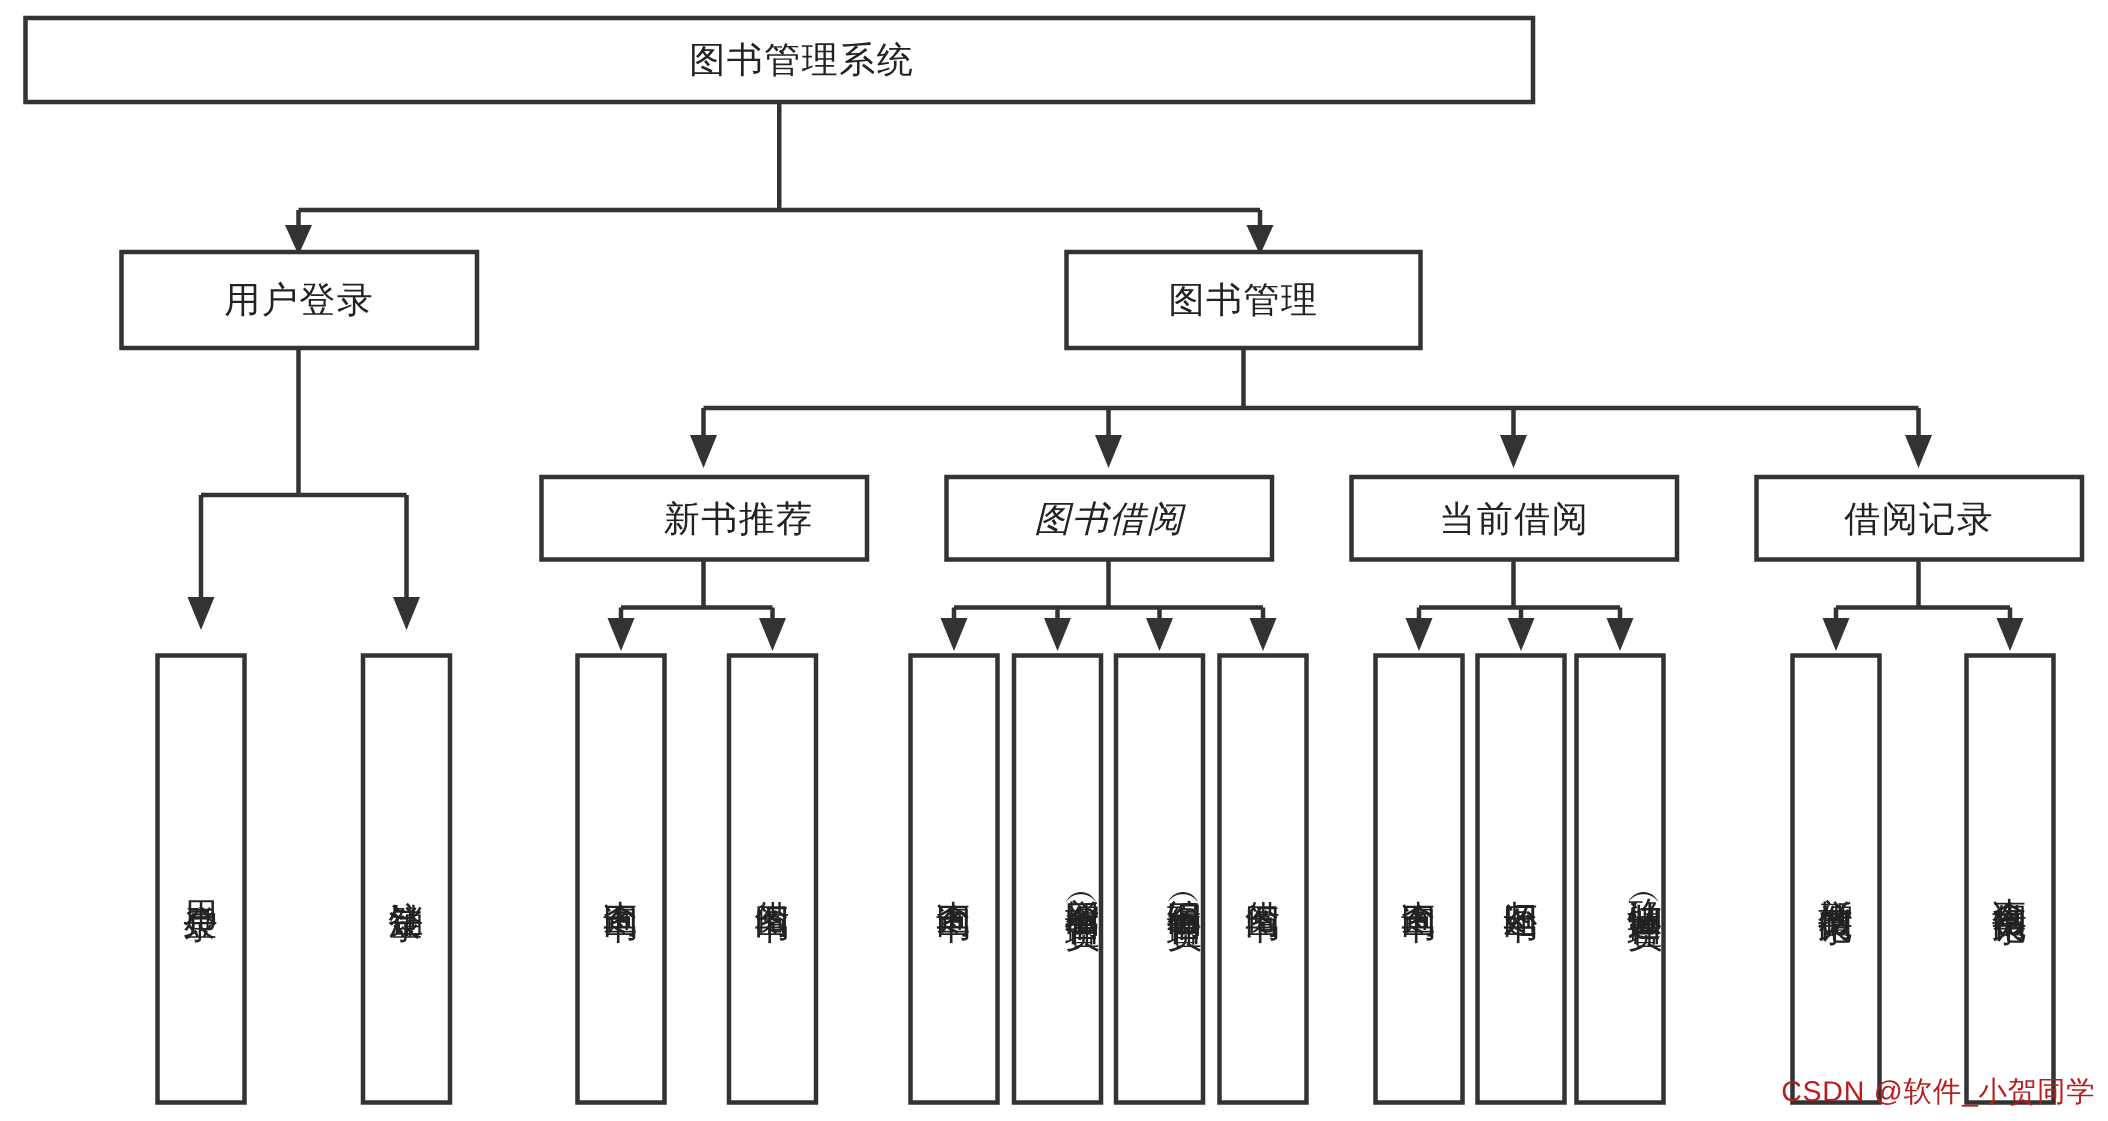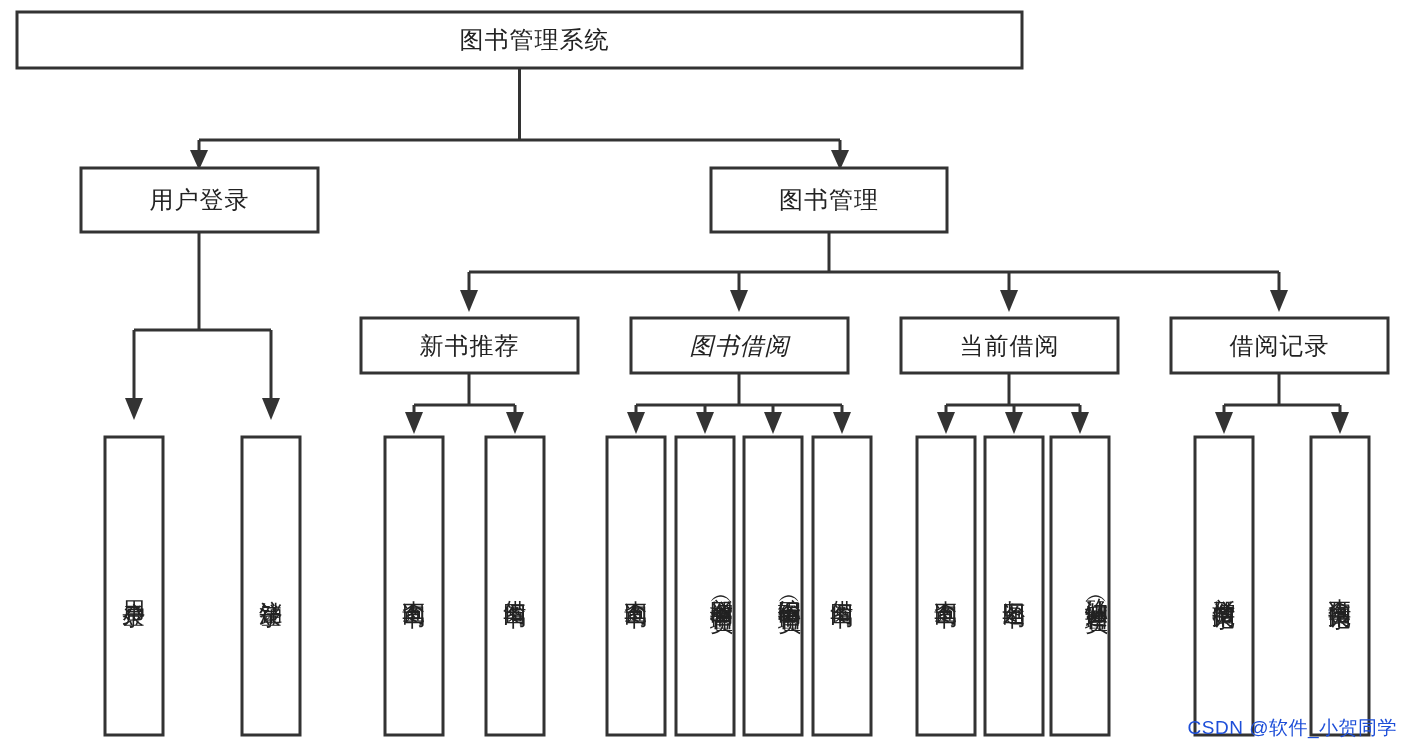--- a/index.html
+++ b/index.html
@@ -66,21 +66,21 @@
     letter-spacing: 1px;
     white-space: nowrap;
     pointer-events: none;
   }
   #watermark {
     position: absolute;
     right: 8px;
     bottom: 6px;
     font-family: "Liberation Sans", "DejaVu Sans", sans-serif;
     font-size: 19px;
-    color: #1d4ed8;
+    color: #b91c1c;
     letter-spacing: 0.5px;
     white-space: nowrap;
     user-select: none;
   }
 </style>
 </head>
 <body>
 
 <div id="diagram-root">
 
@@ -180,21 +180,21 @@
       <rect class="node-box" x="1195" y="437" width="58" height="298"></rect>
       <rect class="node-box" x="1311" y="437" width="58" height="298"></rect>
     </g>
   </svg>
 
   <div class="htext-wrap" style="left:32px; top:12px; width:1005px; height:56px;">图书管理系统</div>
 
   <div class="htext-wrap" style="left:81px; top:168px; width:237px; height:64px;">用户登录</div>
   <div class="htext-wrap" style="left:711px; top:168px; width:236px; height:64px;">图书管理</div>
 
-  <div class="htext-wrap" style="left:361px; top:318px; width:217px; height:55px;">新书推荐</div>
+  <div class="htext-wrap" style="left:361px; top:318px; width:217px; height:55px;padding-left:23px;">新书推荐</div>
   <div class="htext-wrap" style="left:631px; top:318px; width:217px; height:55px;font-style:italic;">图书借阅</div>
   <div class="htext-wrap" style="left:901px; top:318px; width:217px; height:55px;">当前借阅</div>
   <div class="htext-wrap" style="left:1171px; top:318px; width:217px; height:55px;">借阅记录</div>
 
   <div class="vtext-wrap" style="left:105px; top:437px; width:58px; height:298px;">用户登录</div>
   <div class="vtext-wrap" style="left:242px; top:437px; width:58px; height:298px;">注销登录</div>
 
   <div class="vtext-wrap" style="left:385px; top:437px; width:58px; height:298px;">查询图书</div>
   <div class="vtext-wrap" style="left:486px; top:437px; width:58px; height:298px;">借阅图书</div>
 

